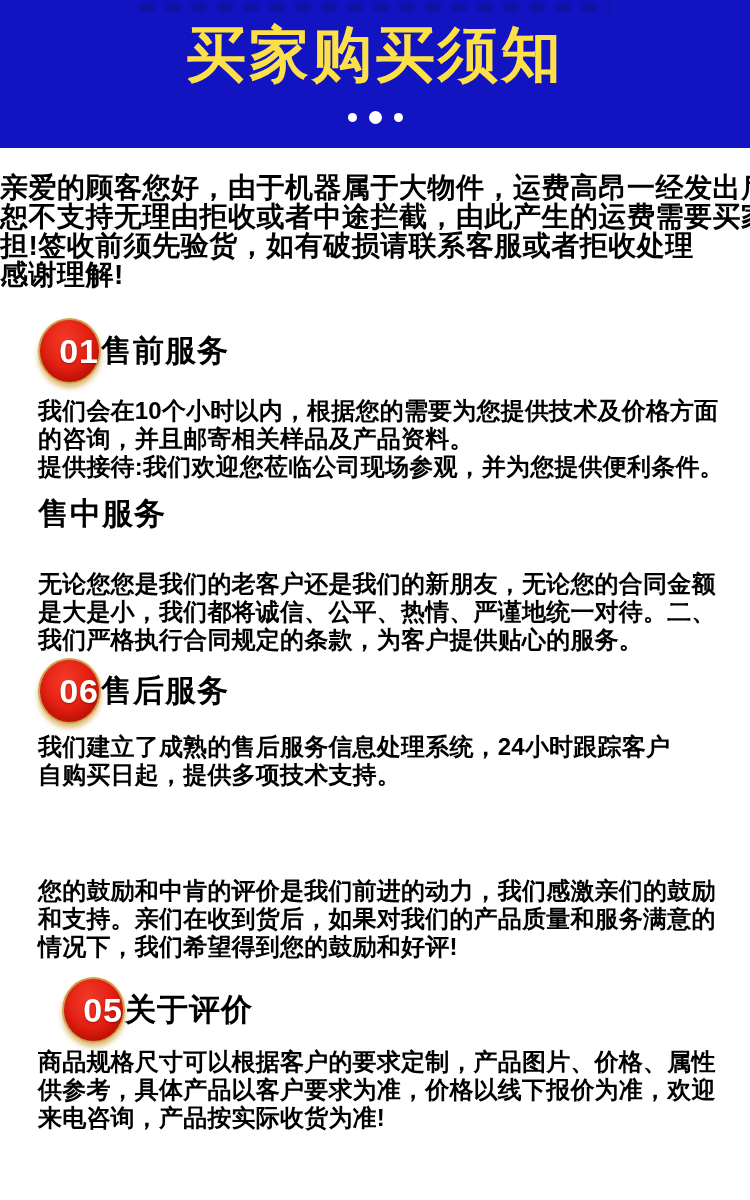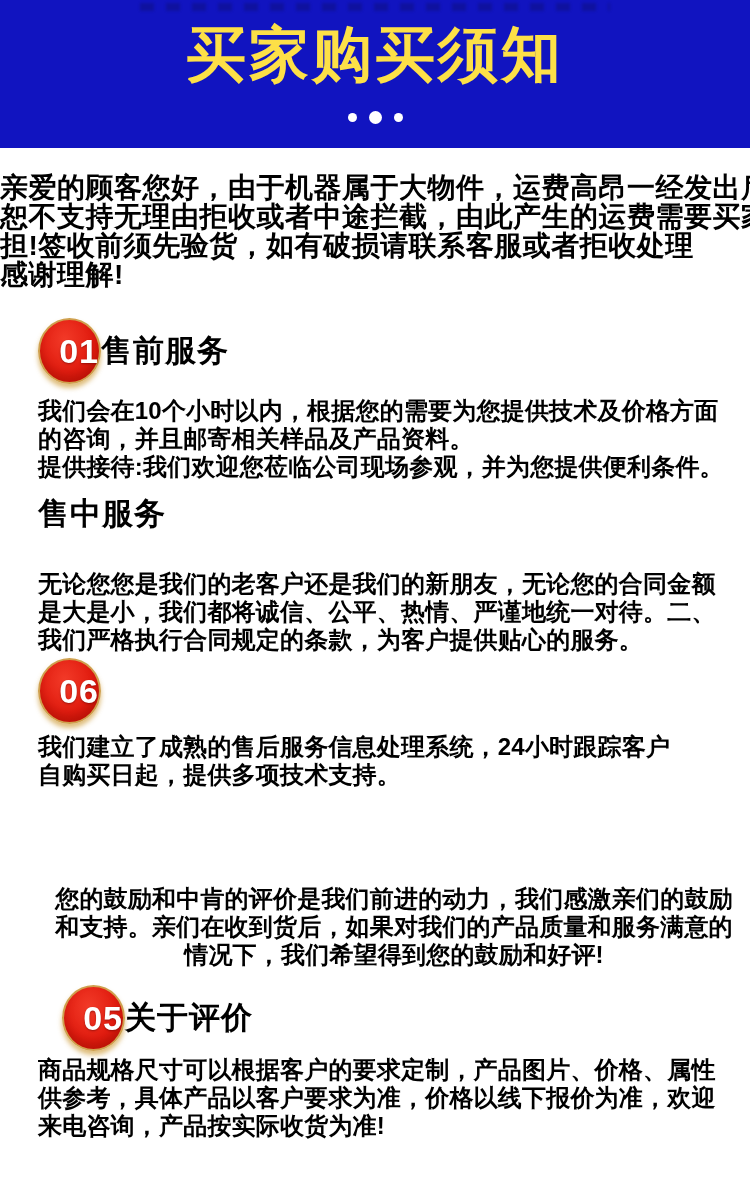--- a/index.html
+++ b/index.html
@@ -66,21 +66,21 @@
   }
   .section-body {
     margin-left: 38px;
     font-size: 24px; line-height: 28px; font-weight: 700;
     white-space: pre; letter-spacing: 0.2px;
   }
   
   .mt-s1h { margin-top: 29px; }  .mt-s1b { margin-top: 13px; }
   .mt-s2h { margin-top: 0px;  }  .mt-s2b { margin-top: 23px; }
   .mt-s3h { margin-top: 4px;  }  .mt-s3b { margin-top: 9px; }
-  .mt-s4h { margin-top: 22px; }  .mt-s4b { margin-top: 8px; text-align: center;  }
+  .mt-s4h { margin-top: 22px; }  .mt-s4b { margin-top: 0;  }
   .mt-s5h { margin-top: 16px; padding-left: 24px; }  .mt-s5b { margin-top: 5px;  }
 </style>
 </head>
 <body>
 
 <div class="page">
 
   <div class="banner">
     <div class="banner-artifact"></div>
     <div class="banner-title">买家购买须知</div>
@@ -110,20 +110,21 @@
     <div class="section-title">售中服务</div>
   </div>
   <div class="section-body mt-s2b">无论您您是我们的老客户还是我们的新朋友，无论您的合同金额
 是大是小，我们都将诚信、公平、热情、严谨地统一对待。二、
 我们严格执行合同规定的条款，为客户提供贴心的服务。</div>
 
   <div class="section-head mt-s3h">
     <div class="badge">
       <span>06</span>
     </div>
+    <div class="section-title">售后服务</div>
   </div>
   <div class="section-body mt-s3b">我们建立了成熟的售后服务信息处理系统，24小时跟踪客户
 自购买日起，提供多项技术支持。</div>
 
   <div class="section-head mt-s4h">
   </div>
   <div class="section-body mt-s4b">您的鼓励和中肯的评价是我们前进的动力，我们感激亲们的鼓励
 和支持。亲们在收到货后，如果对我们的产品质量和服务满意的
 情况下，我们希望得到您的鼓励和好评!</div>
 

